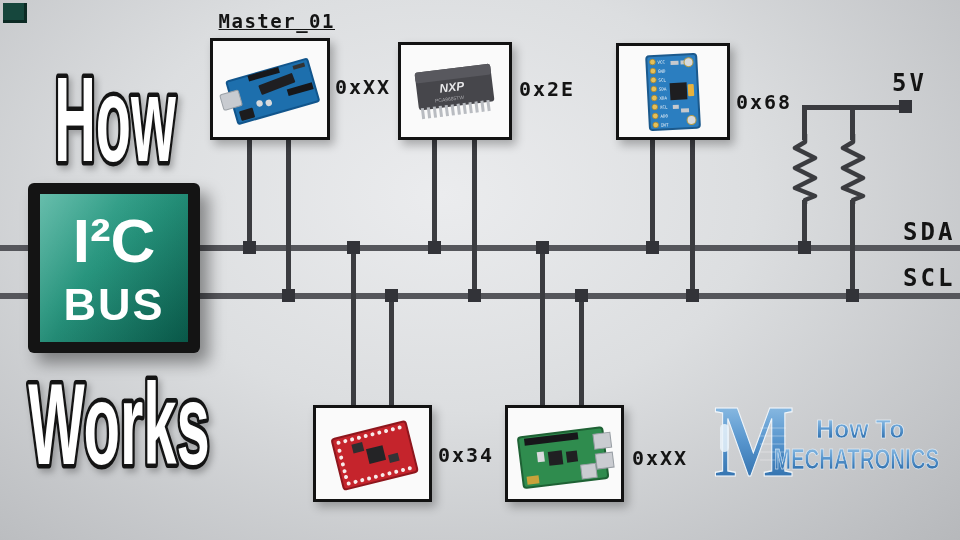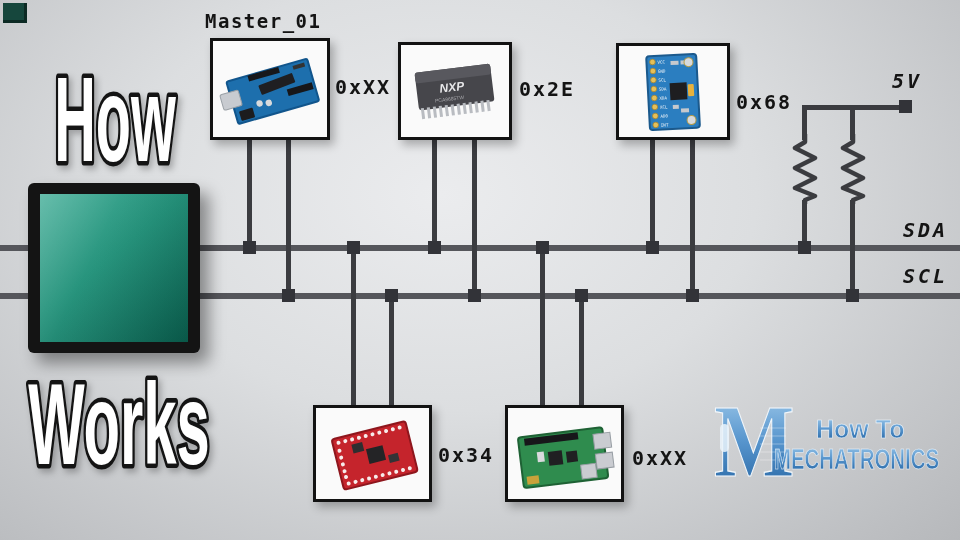--- a/index.html
+++ b/index.html
@@ -14,23 +14,23 @@
   
   .bus-line{left:0;width:960px;height:6px;background:#55565b;z-index:1;}
   .bus-sda{top:245px;}
   .bus-scl{top:293px;}
   
   .wire-v{width:5px;background:#3b3c40;z-index:1;}
   .wire-h{height:5px;background:#3b3c40;z-index:1;}
   .node{width:13px;height:13px;background:#323338;z-index:2;}
   .res-svg{z-index:1;}
   
-  .dev-label{font-size:19px;font-weight:bold;color:#141414;letter-spacing:1.5px;text-align:left;z-index:3;white-space:nowrap;}
+  .dev-label{font-size:19px;font-weight:bold;color:#141414;letter-spacing:1.5px;text-align:right;z-index:3;white-space:nowrap;text-decoration:underline;}
   .addr{font-size:20px;font-weight:bold;color:#141414;letter-spacing:2px;z-index:3;white-space:nowrap;}
-  .bus-label{font-size:20px;font-weight:bold;color:#141414;letter-spacing:3px;z-index:3;white-space:nowrap;font-style:italic;}
+  .bus-label{font-size:24px;font-weight:bold;color:#141414;letter-spacing:3px;z-index:3;white-space:nowrap;}
   
   .dev-box{box-sizing:border-box;background:#fafafa;border:3px solid #121212;z-index:3;box-shadow:4px 5px 9px rgba(0,0,0,0.28);display:flex;align-items:center;justify-content:center;}
   .dev-box svg{display:block;}
   
   .i2c-logo{left:28px;top:183px;width:172px;height:170px;background:#141414;border-radius:6px;z-index:2;box-shadow:9px 10px 16px rgba(0,0,0,0.4);}
   .i2c-green{position:absolute;left:12px;top:11px;right:12px;bottom:11px;background:linear-gradient(140deg,#41ad97 0%,#1f9078 45%,#0a6150 100%);display:flex;flex-direction:column;align-items:center;justify-content:center;}
   .i2c-green:before{content:"";position:absolute;inset:0;background:linear-gradient(115deg,rgba(255,255,255,0.20) 0%,rgba(255,255,255,0.04) 38%,rgba(0,0,0,0.10) 100%);}
   .i2c-line1{font-family:"Liberation Sans",sans-serif;font-weight:bold;font-size:62px;line-height:1;color:#fff;z-index:1;}
   .i2c-line2{font-family:"Liberation Sans",sans-serif;font-weight:bold;font-size:45px;line-height:1;color:#fff;letter-spacing:2px;margin-top:10px;z-index:1;}
   
@@ -49,20 +49,22 @@
 
   <svg class="abs hero-svg" style="left:40px;top:62px;" width="150" height="112">
     <text transform="translate(75,99) scale(0.48,1)" font-size="120">How</text>
   </svg>
   <svg class="abs hero-svg" style="left:8px;top:368px;" width="222" height="112">
     <text transform="translate(111,96) scale(0.52,1)" font-size="115">Works</text>
   </svg>
 
   <div class="abs i2c-logo">
     <div class="i2c-green">
+      <div class="i2c-line1">I²C</div>
+      <div class="i2c-line2">BUS</div>
     </div>
   </div>
 
   <div class="abs bus-line bus-sda"></div>
   <div class="abs bus-line bus-scl"></div>
   <div class="abs bus-label" style="left:903px;top:218px;">SDA</div>
   <div class="abs bus-label" style="left:903px;top:264px;">SCL</div>
   <div class="abs bus-label" style="left:892px;top:69px;">5V</div>
 
   <div class="abs wire-v" style="left:247px;top:140px;height:108px;"></div>

